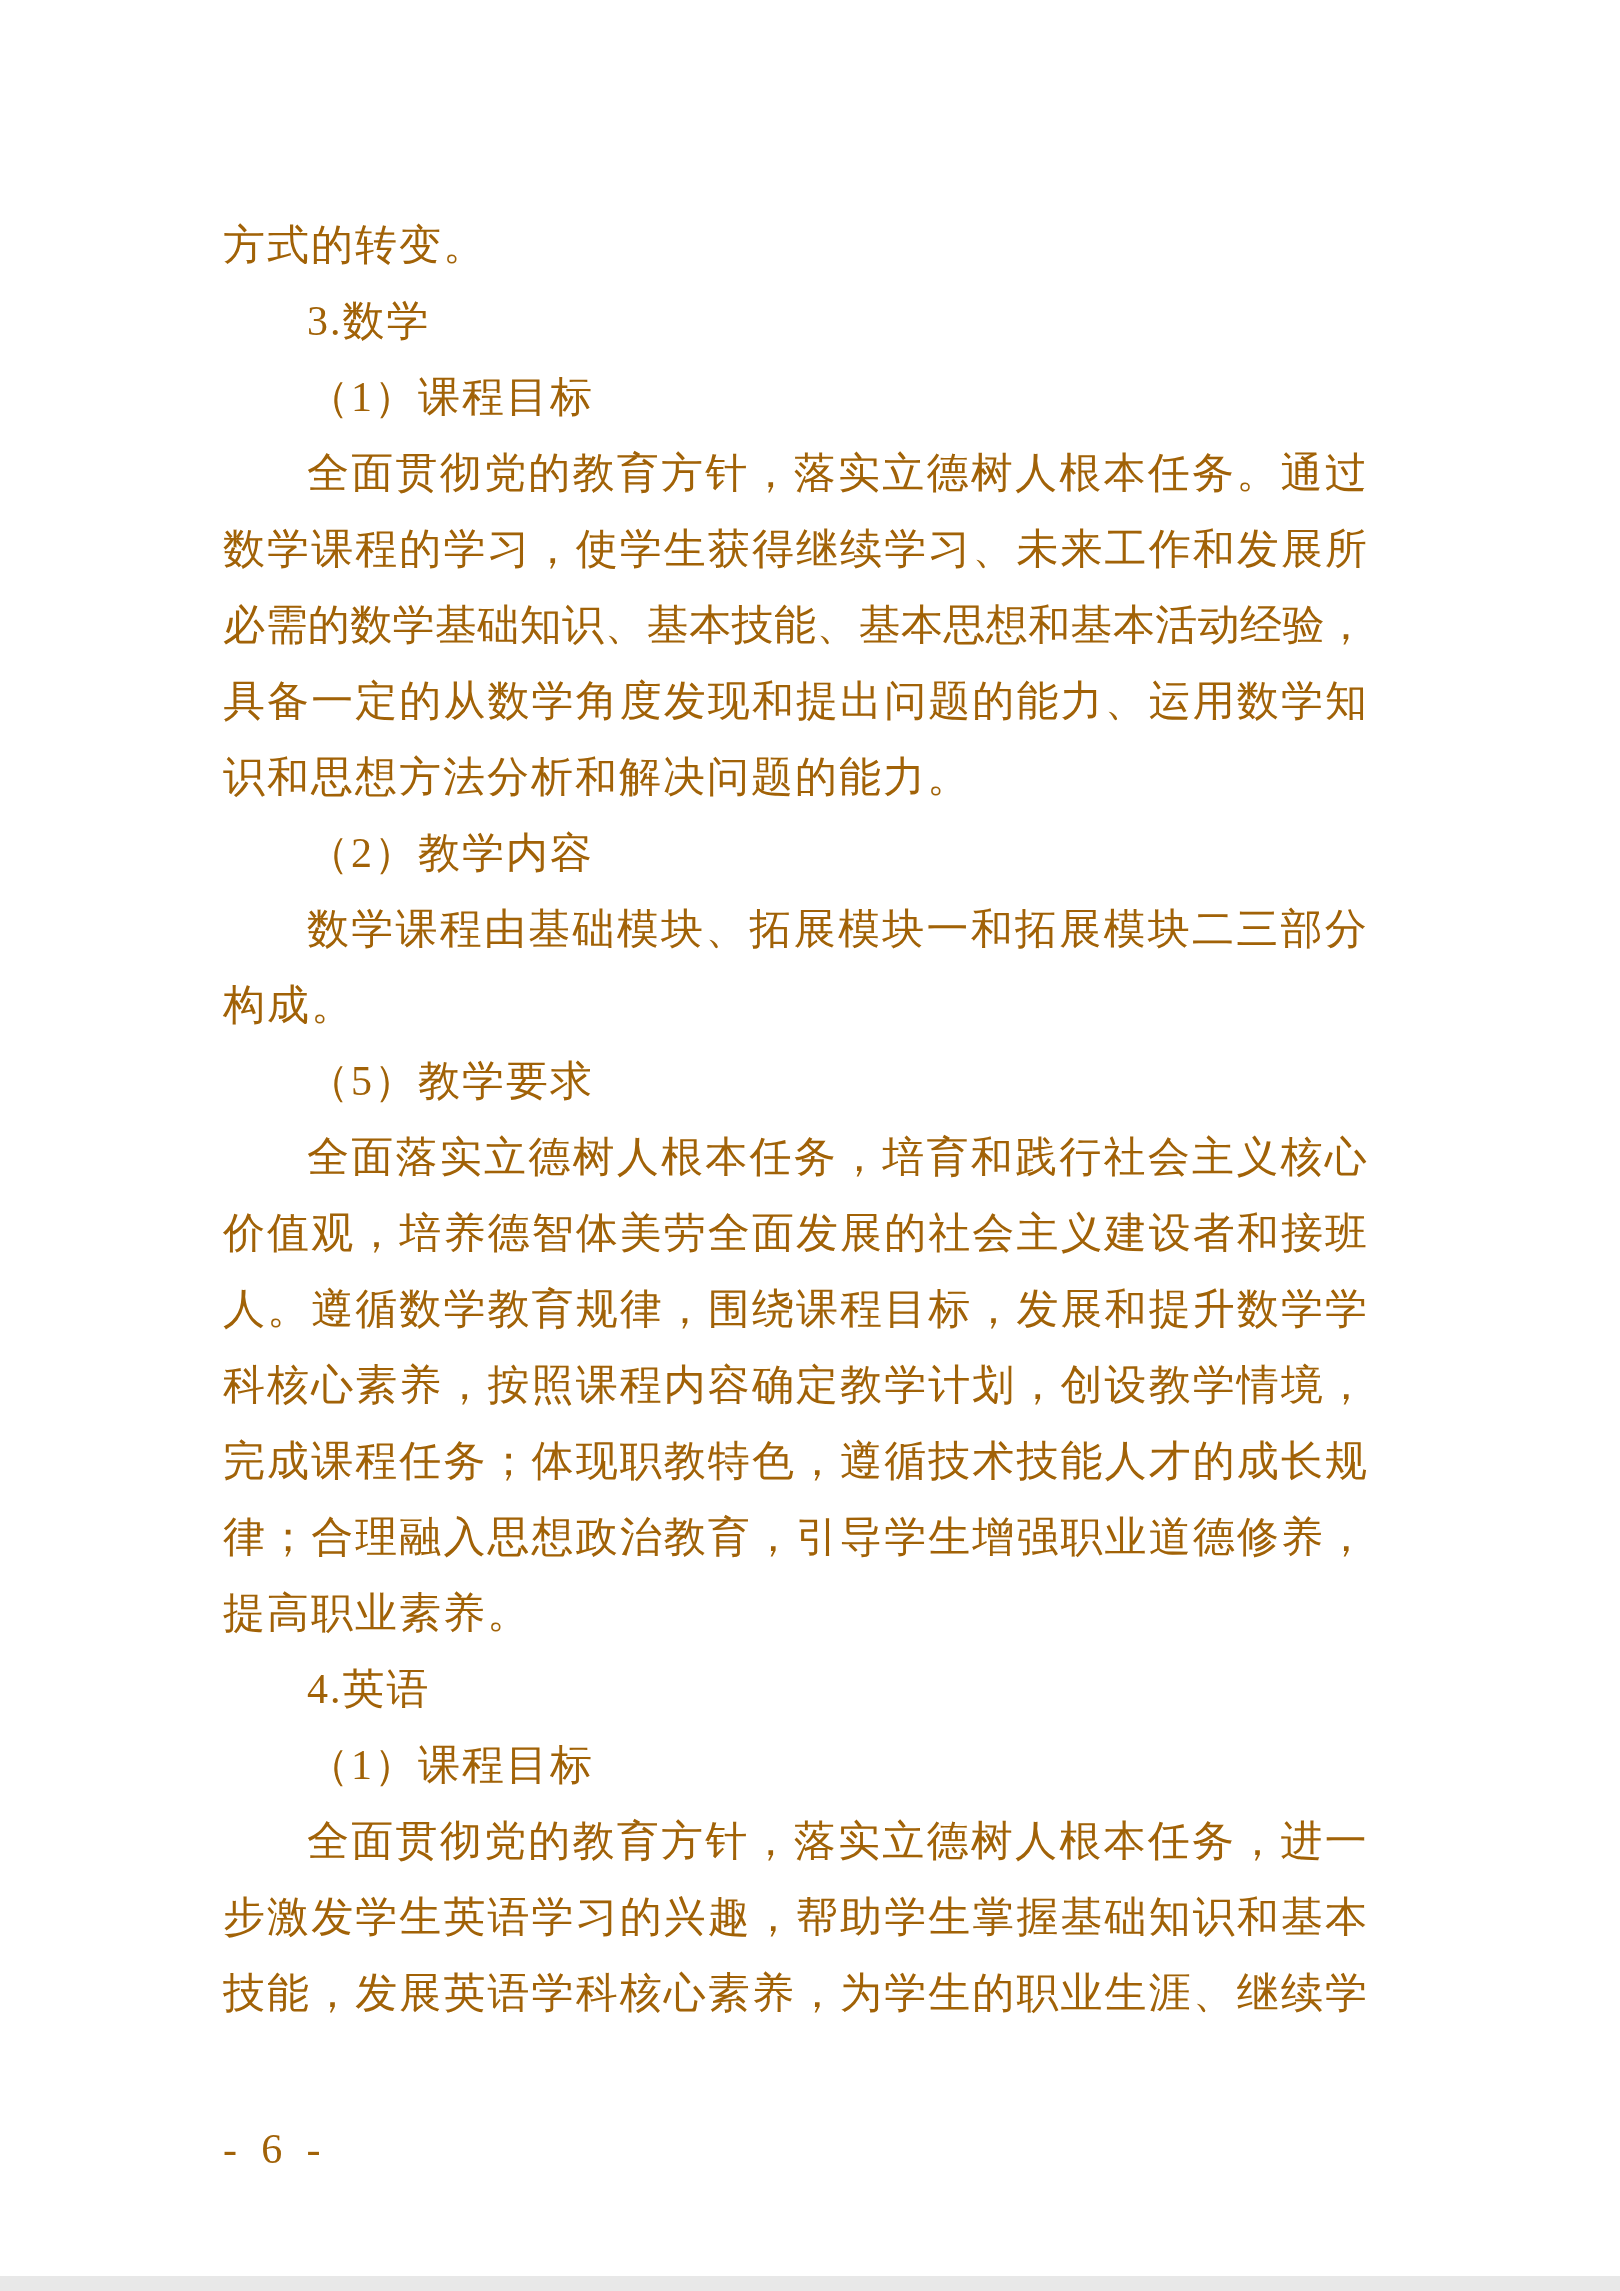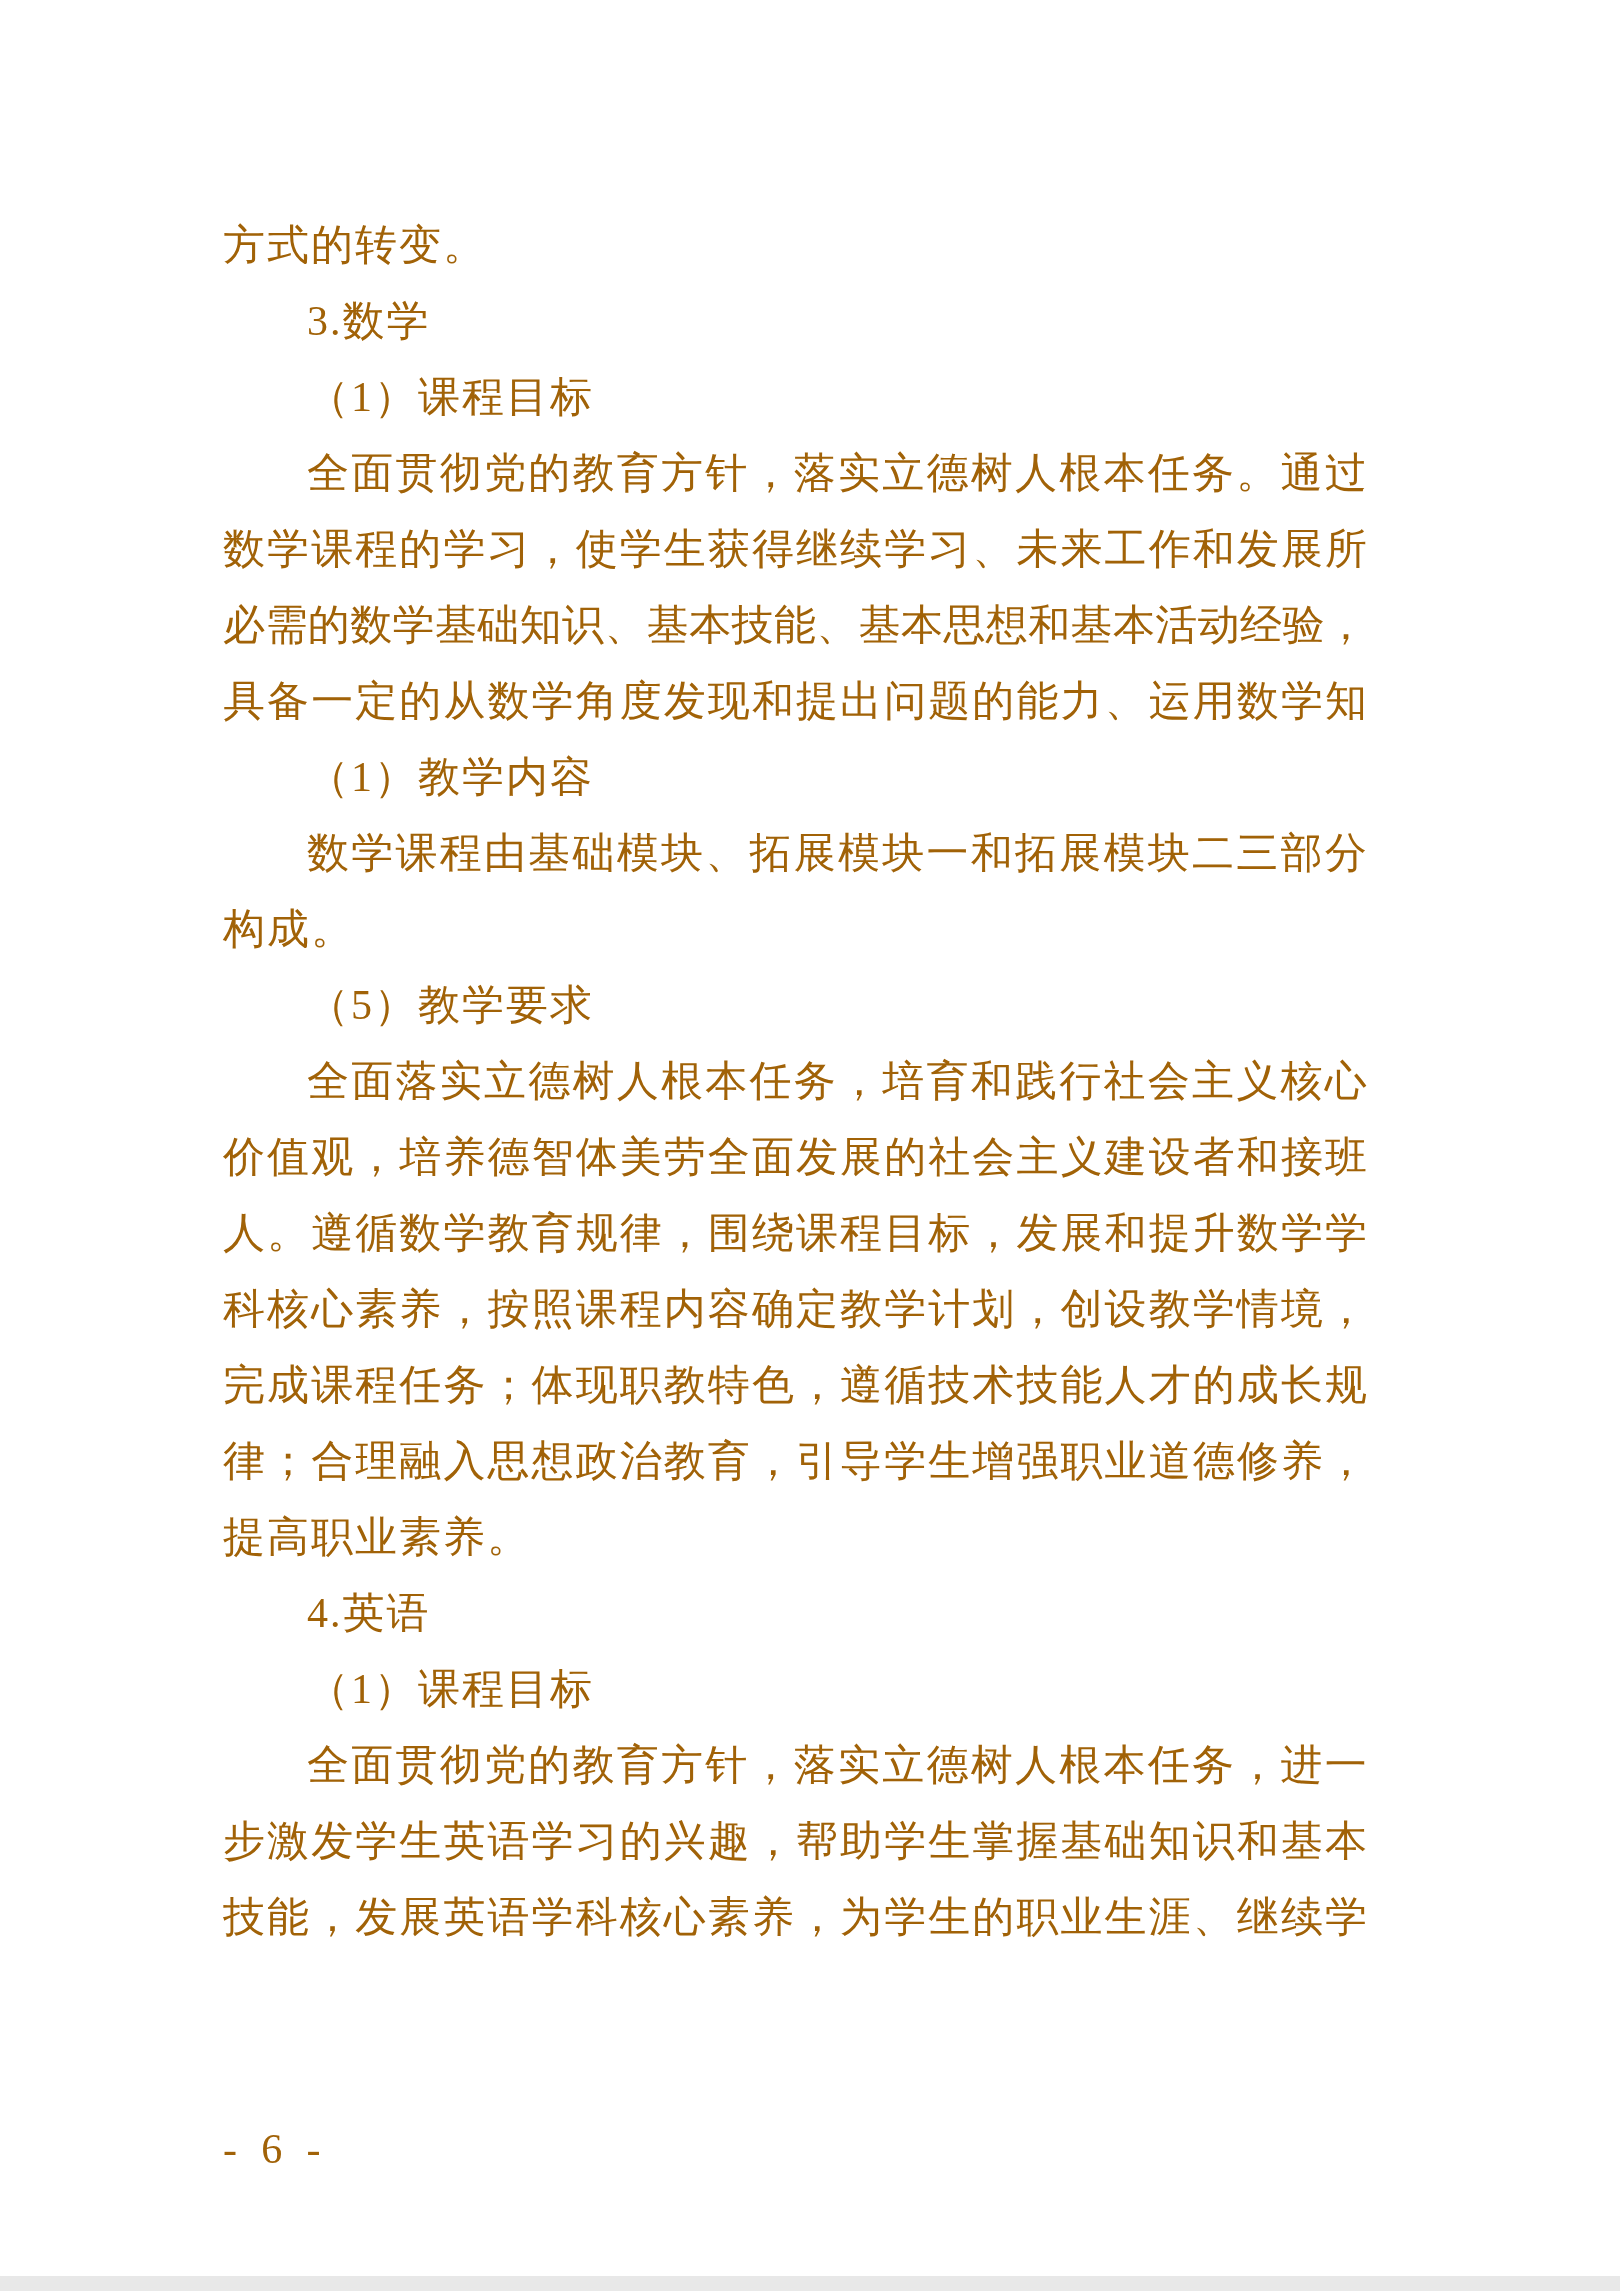--- a/index.html
+++ b/index.html
@@ -163,21 +163,22 @@
         <span>的</span>
         <span>能</span>
         <span>力</span>
         <span>、</span>
         <span>运</span>
         <span>用</span>
         <span>数</span>
         <span>学</span>
         <span>知</span>
       </div>
-    <div class="line" data-indent="true">（1）教学内容</div>
+    <div class="line">识和思想方法分析和解决问题的能力。</div>
+    <div class="line" data-indent="true">（2）教学内容</div>
     <div class="line" data-indent="true" data-justify="true">
         <span>数</span>
         <span>学</span>
         <span>课</span>
         <span>程</span>
         <span>由</span>
         <span>基</span>
         <span>础</span>
         <span>模</span>
         <span>块</span>

